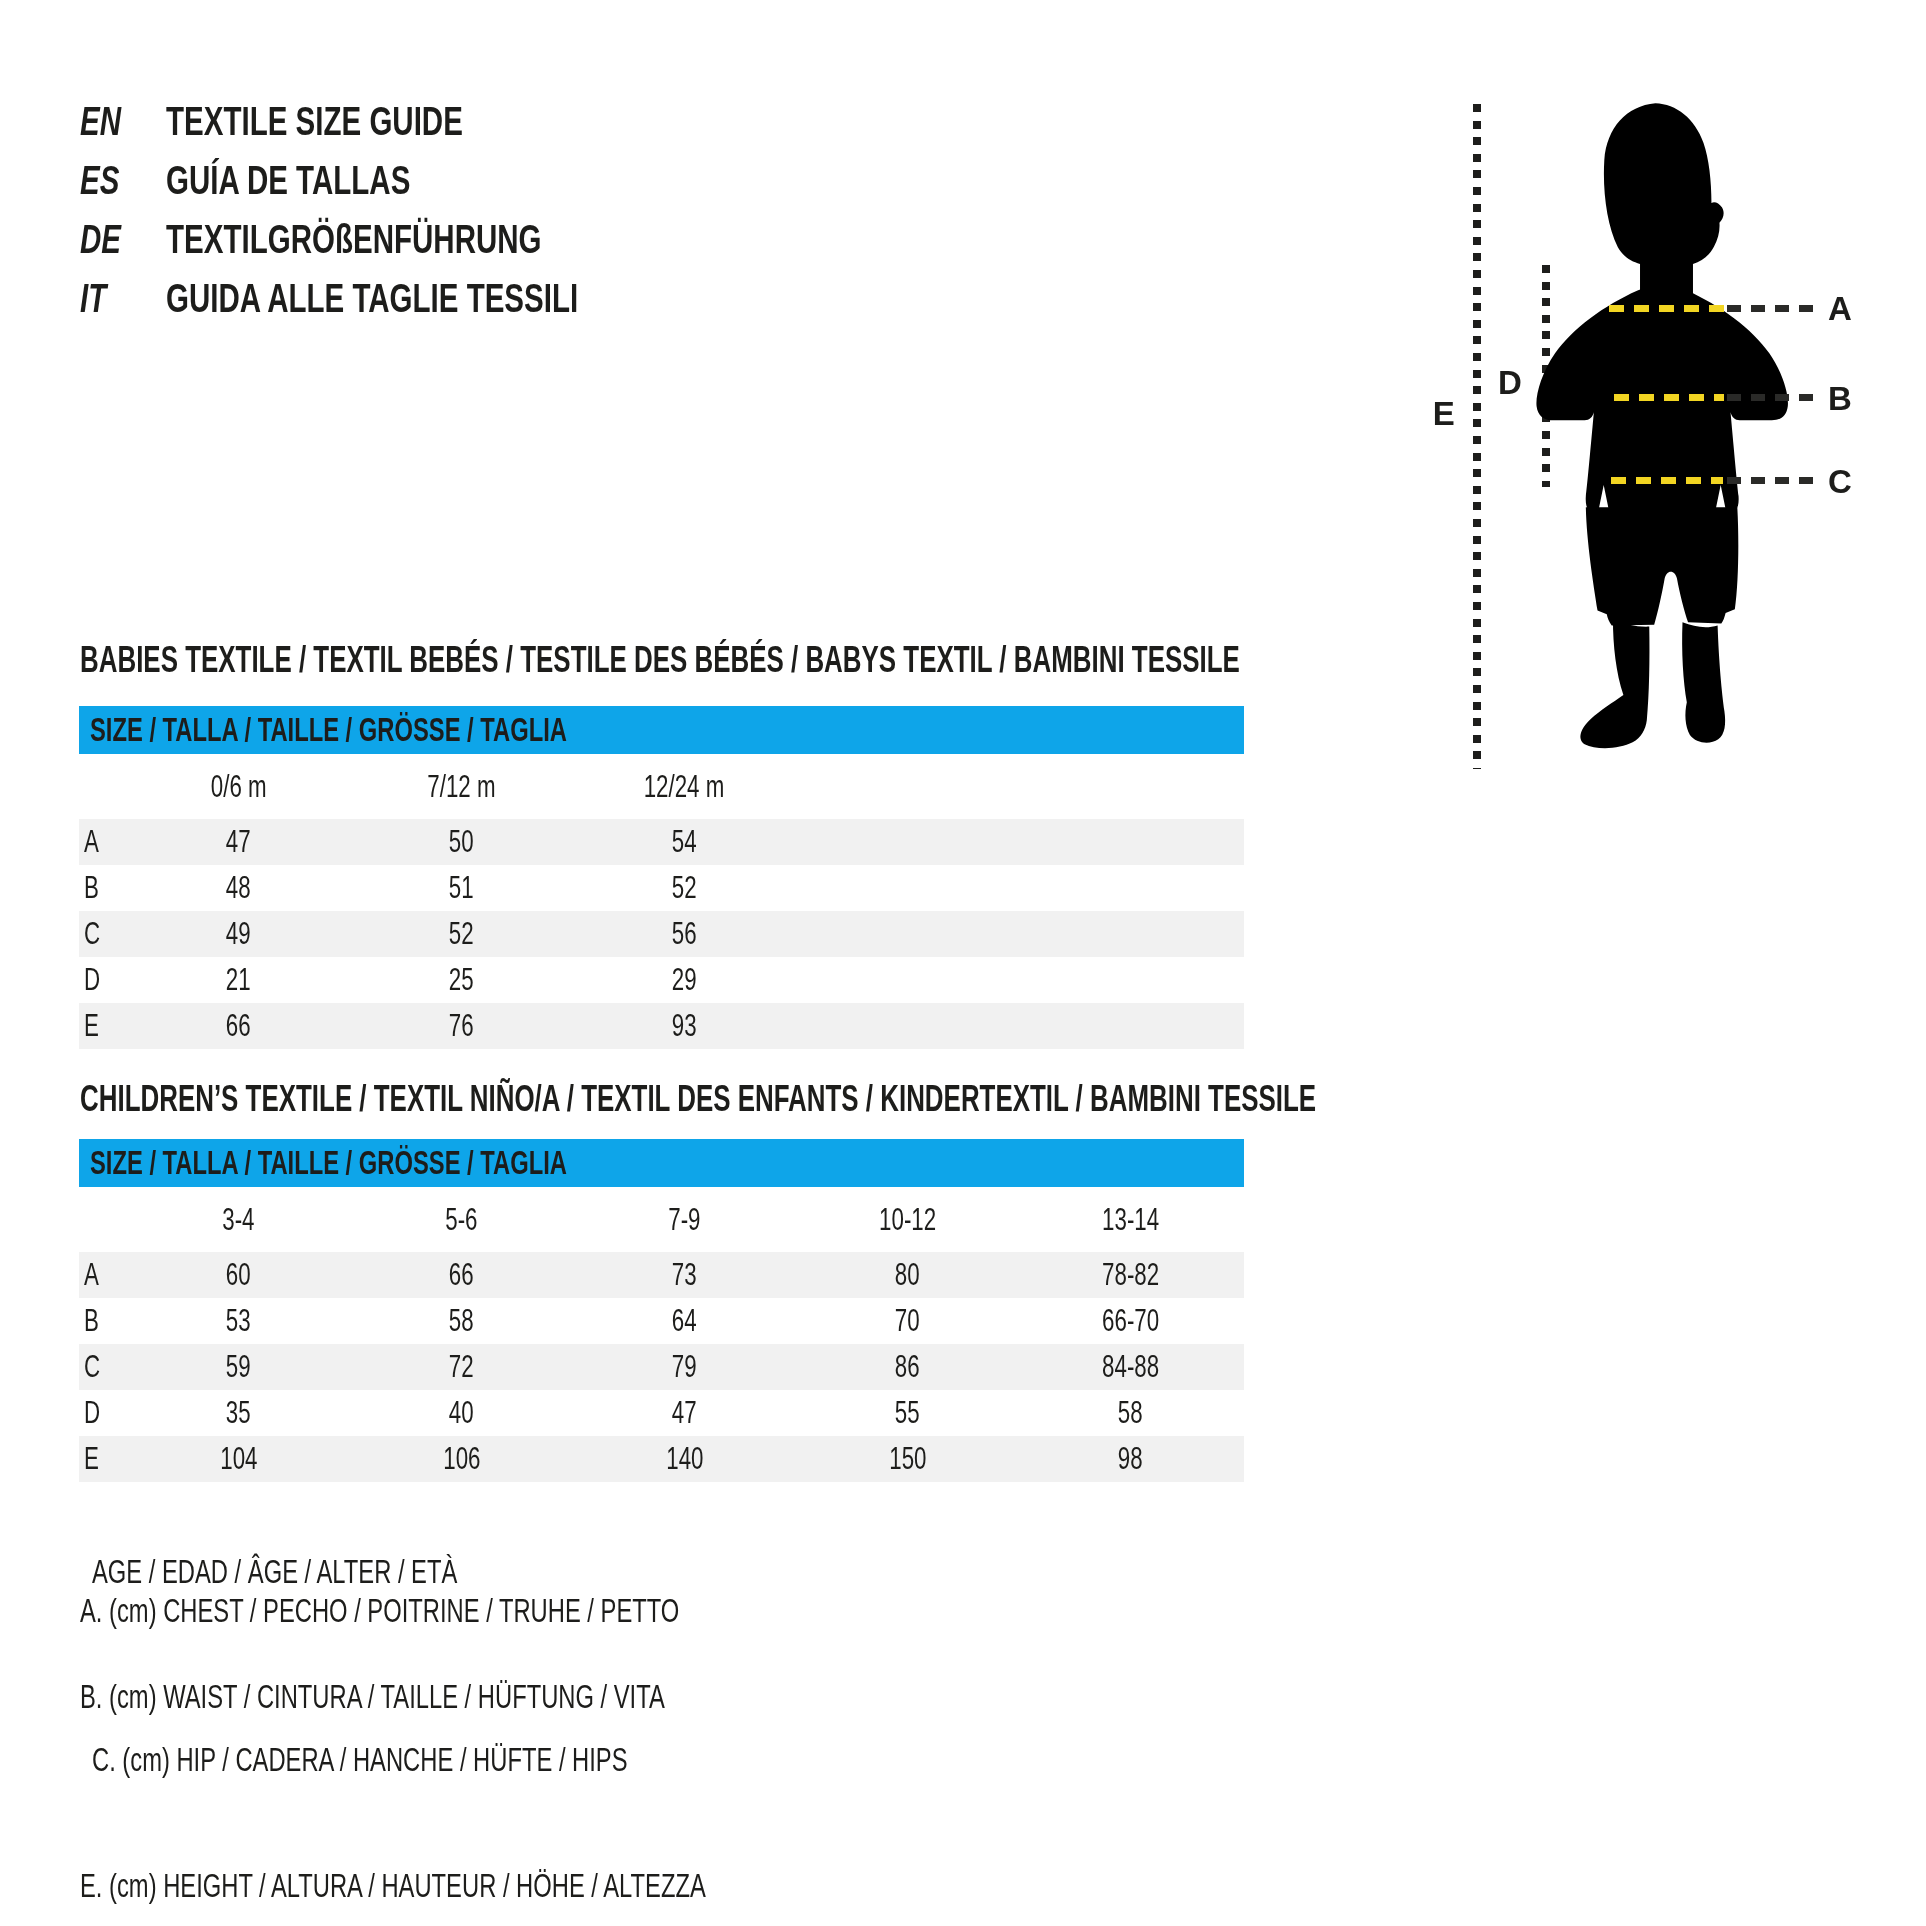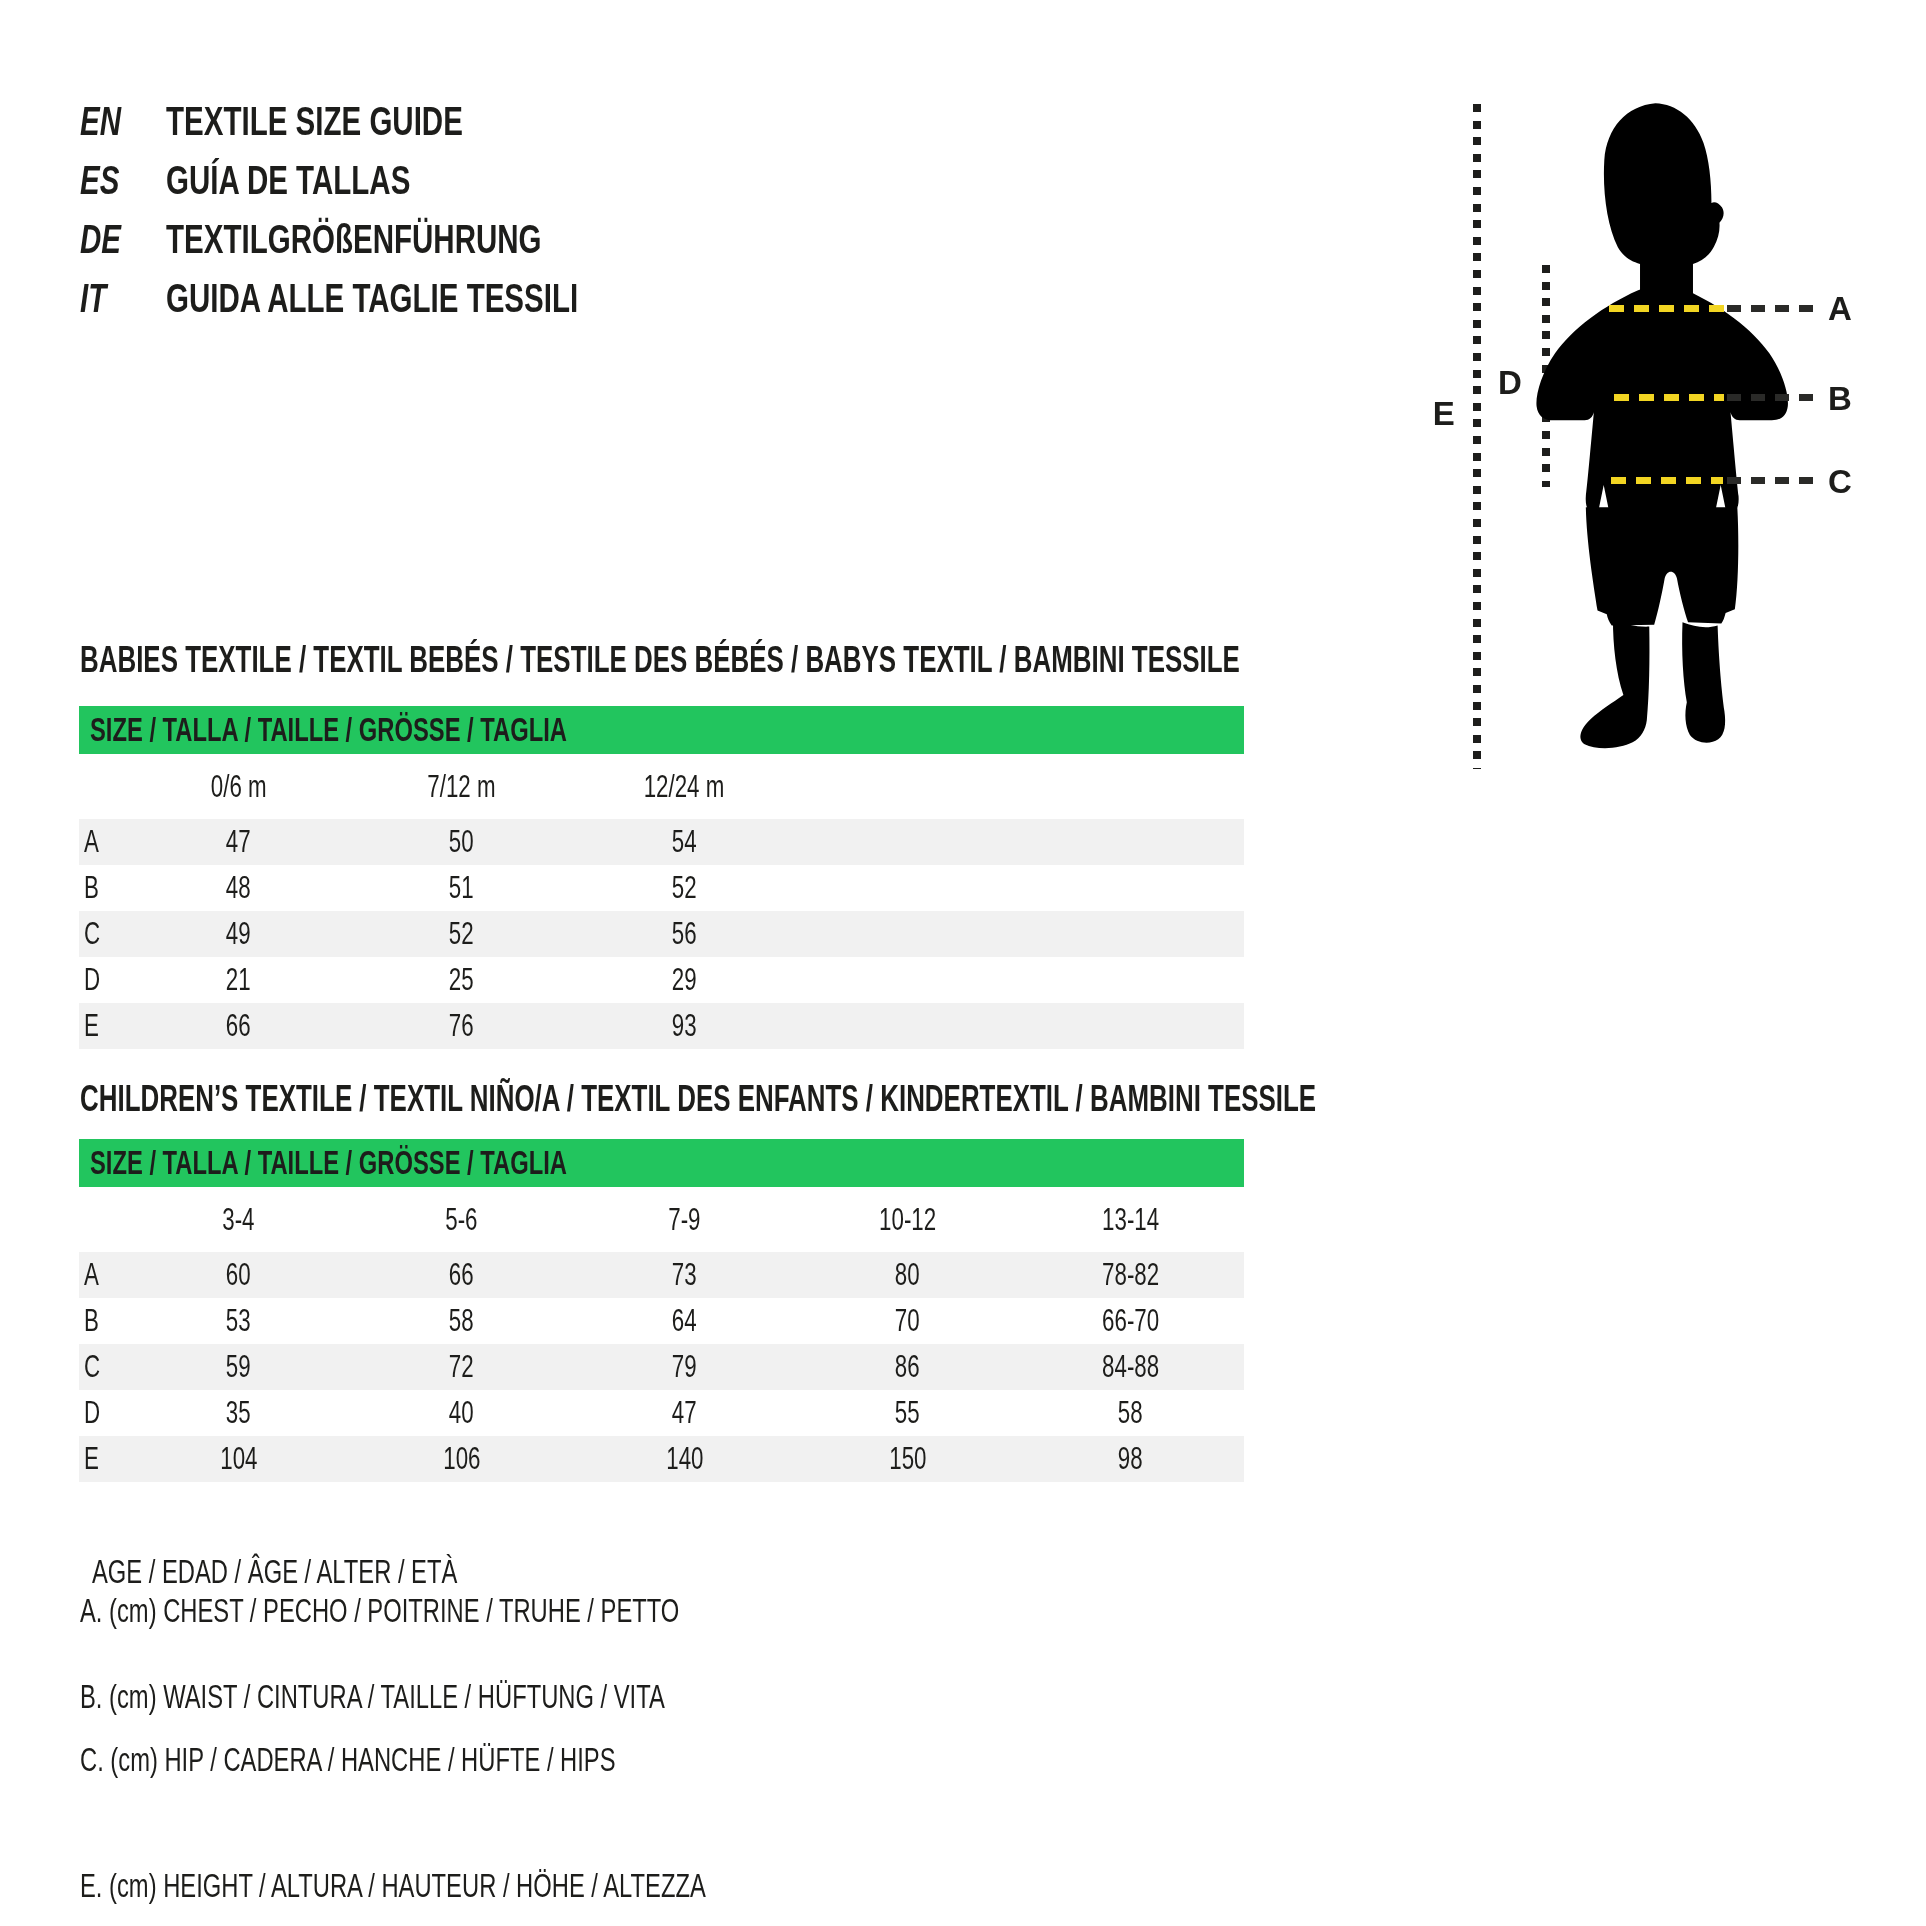--- a/index.html
+++ b/index.html
@@ -40,32 +40,32 @@
 
   
   .sec-title{position:absolute;left:80px;font-size:36px;font-weight:700;line-height:38px;}
   .babies-title{top:641px;}
   .children-title{top:1080px;}
 
   
   .sizetable{position:absolute;left:79px;width:1165px;}
   .babies-table{top:706px;}
   .children-table{top:1139px;}
-  .band{height:48px;background:#22c55e;display:flex;align-items:center;
+  .band{height:48px;background:#0ea5e9;display:flex;align-items:center;
         padding-left:11px;box-sizing:border-box;font-size:33px;font-weight:700;}
   .cols{display:flex;height:65px;align-items:center;font-size:31px;}
   .trow{display:flex;height:46px;align-items:center;font-size:31px;}
   .trow.alt{background:#f1f1f1;}
   .rlab{width:48px;box-sizing:border-box;padding-left:5px;}
   .dcol{width:223px;display:flex;justify-content:center;}
 
   
   .legend-line{position:absolute;left:80px;font-size:33px;font-weight:400;line-height:37px;}
   .lg0{top:1553px;margin-left:12px;} .lg1{top:1592px;} .lg2{top:1678px;}
-  .lg3{top:1741px;} .lg4{top:1804px;} .lg5{top:1867px;}
+  .lg3{top:1741px;margin-left:12px;} .lg4{top:1804px;} .lg5{top:1867px;}
 </style>
 </head>
 <body>
 
 <div class="page">
 
   <div class="langs">
     <div class="lang-row">
       <span class="code-cell"><span class="cx">EN</span></span><span class="cx">TEXTILE SIZE GUIDE</span>
     </div>

